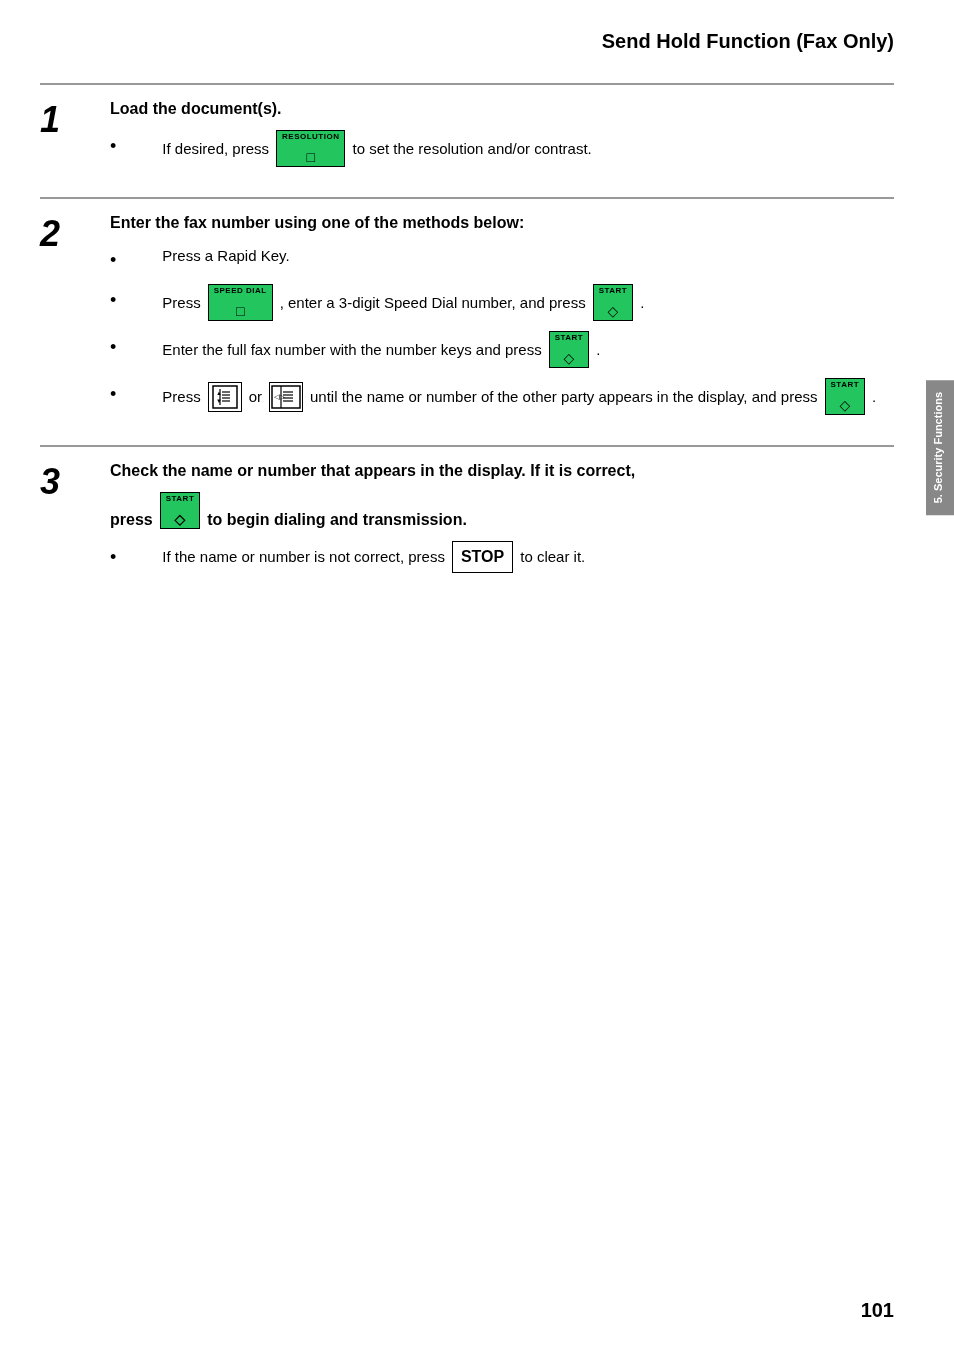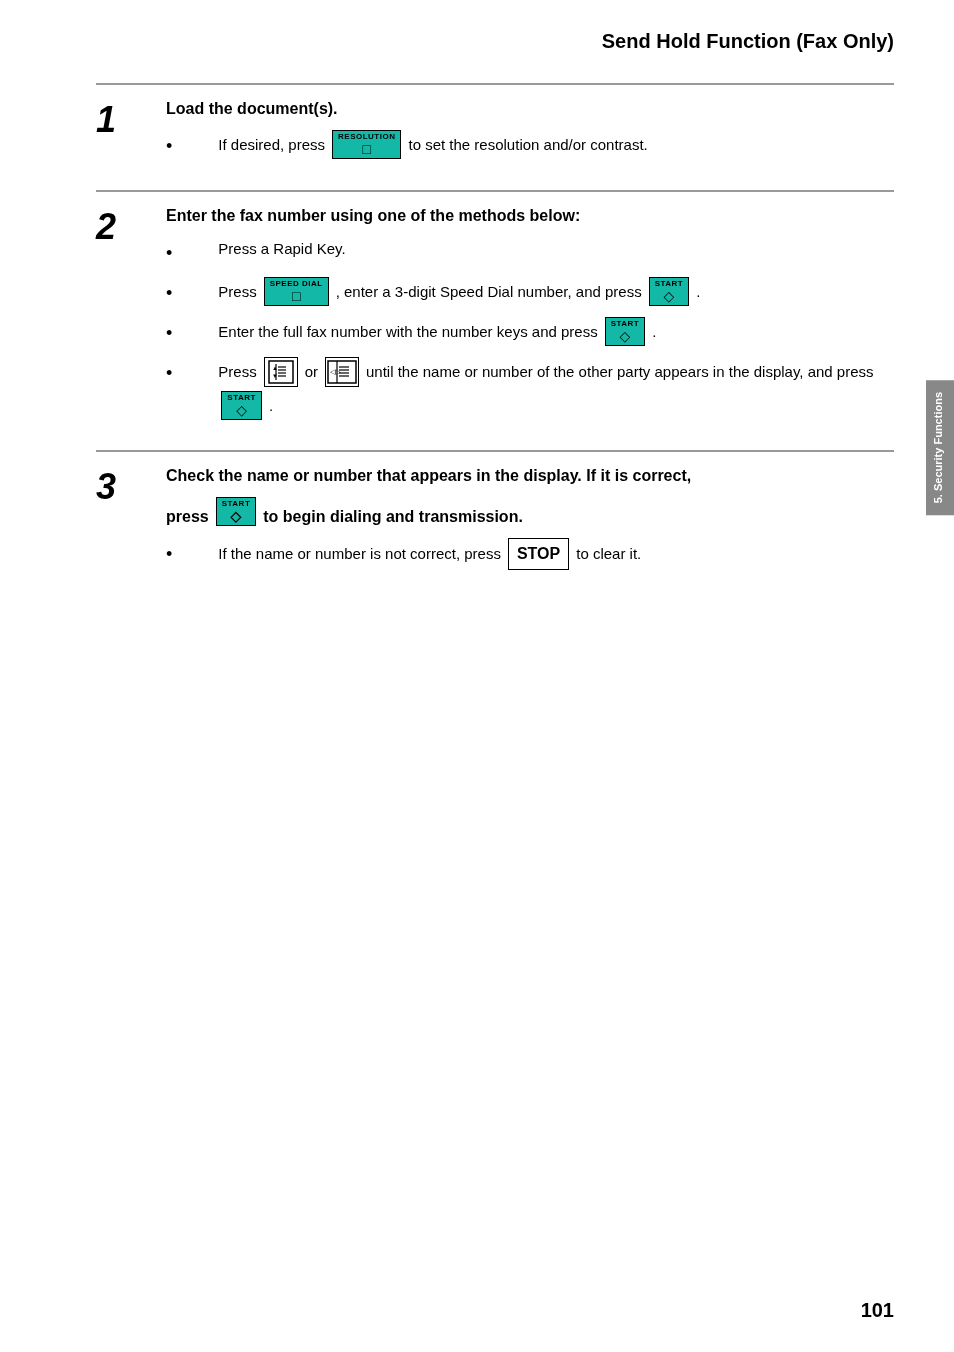--- a/index.html
+++ b/index.html
@@ -9,21 +9,21 @@
       font-size: 15px;
       color: #000;
       width: 954px;
       min-height: 1352px;
       position: relative;
     }
 
     .page-container {
       width: 954px;
       min-height: 1352px;
-      padding: 30px 60px 60px 96px;
+      padding: 30px 60px 60px 40px;
       position: relative;
     }
 
     
     .page-title {
       text-align: right;
       font-size: 20px;
       font-weight: bold;
       padding-bottom: 10px;
       margin-bottom: 20px;
@@ -105,21 +105,22 @@
       align-items: center;
       justify-content: center;
       border: 1.5px solid #000;
       padding: 2px 5px;
       font-size: 11px;
       min-width: 28px;
       min-height: 28px;
       margin: 0 3px;
       vertical-align: middle;
       position: relative;
-      background: #14b8a6;
+      background: #22c55e;
+      gap: 8px;
     }
 
     .key-box .key-label-top {
       font-size: 8px;
       font-weight: bold;
       letter-spacing: 0.5px;
       line-height: 1;
       margin-bottom: 1px;
     }
 

